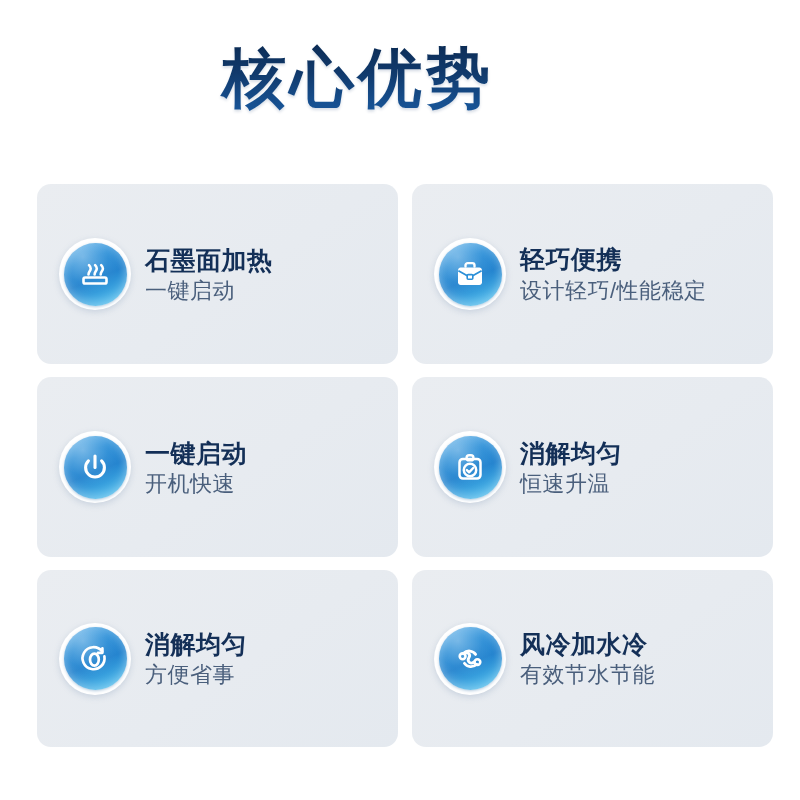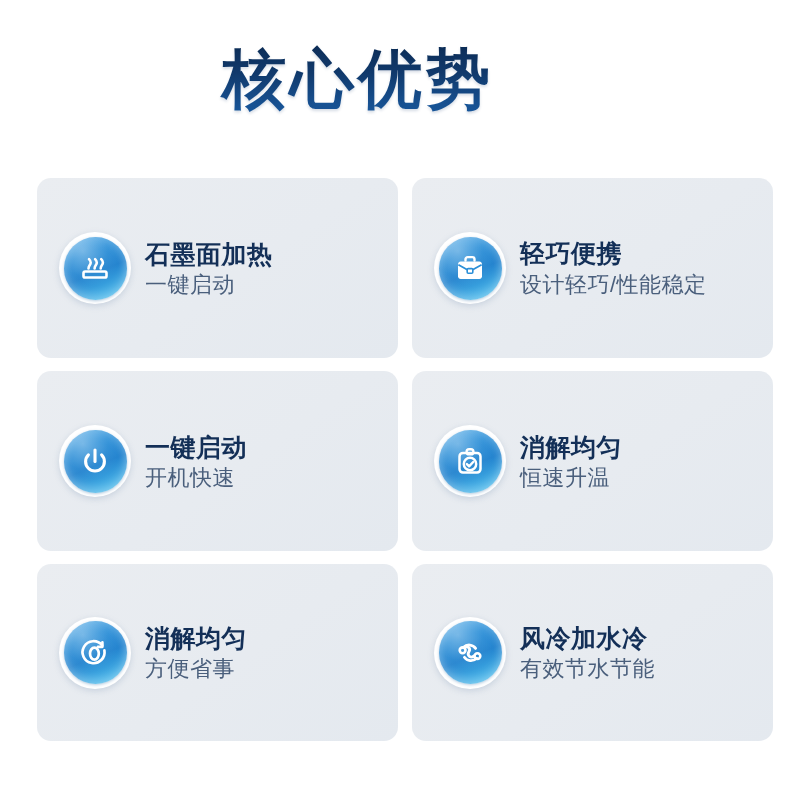--- a/index.html
+++ b/index.html
@@ -29,27 +29,28 @@
     font-size: 64px;
     line-height: 74px;
     font-weight: bold;
     letter-spacing: 4px;
     background: linear-gradient(180deg, #0b2a52 0%, #103a6c 42%, #1a5fa8 100%);
     -webkit-background-clip: text;
     background-clip: text;
     color: transparent;
     -webkit-text-fill-color: transparent;
     text-shadow: 0 2px 3px rgba(30, 60, 110, 0.18);
+    font-family: Liberation Serif, serif;
   }
 
   
   .cards-grid {
     position: absolute;
     left: 37px;
-    top: 178px;
+    top: 184px;
     width: 726px;
     height: 562px;
     display: grid;
     grid-template-columns: 361px 361px;
     grid-template-rows: 180px 180px 177px;
     column-gap: 14px;
     row-gap: 13px;
   }
 
   .feature-card {

